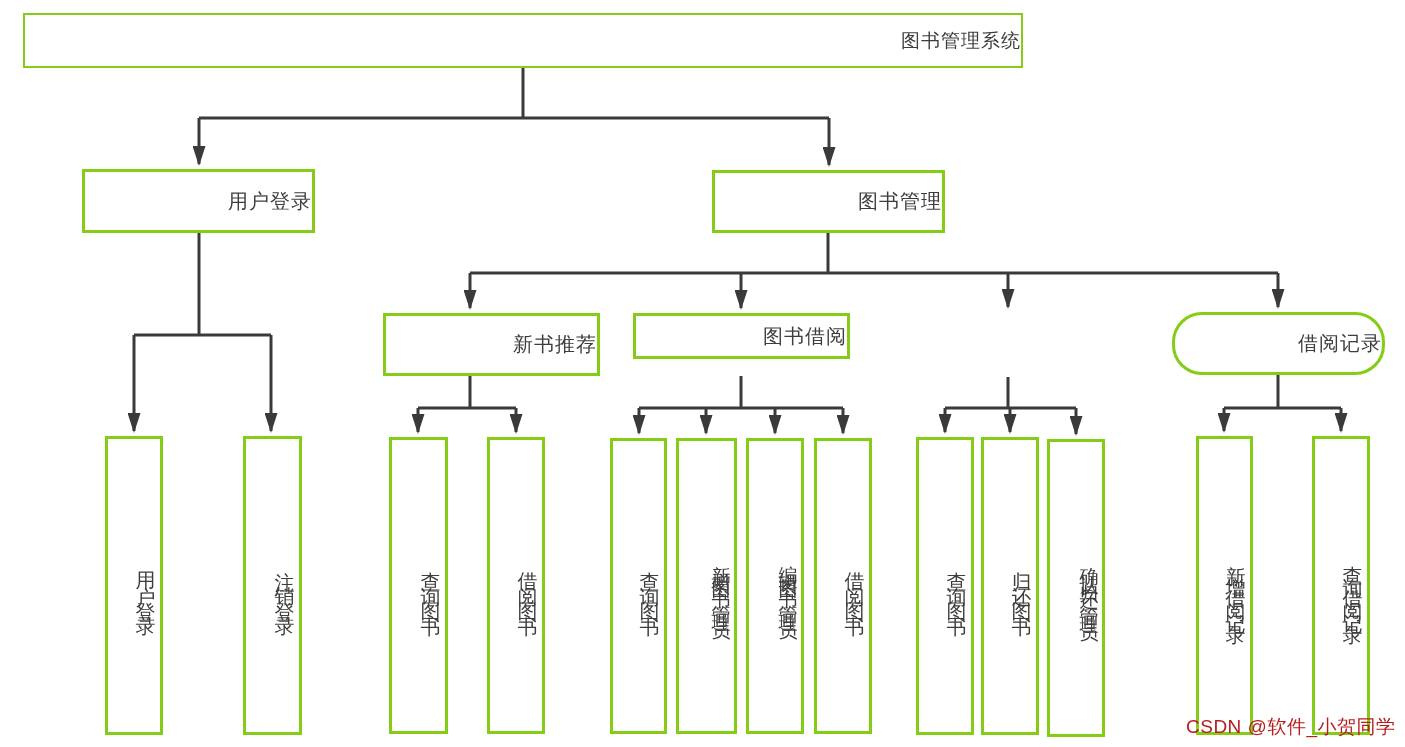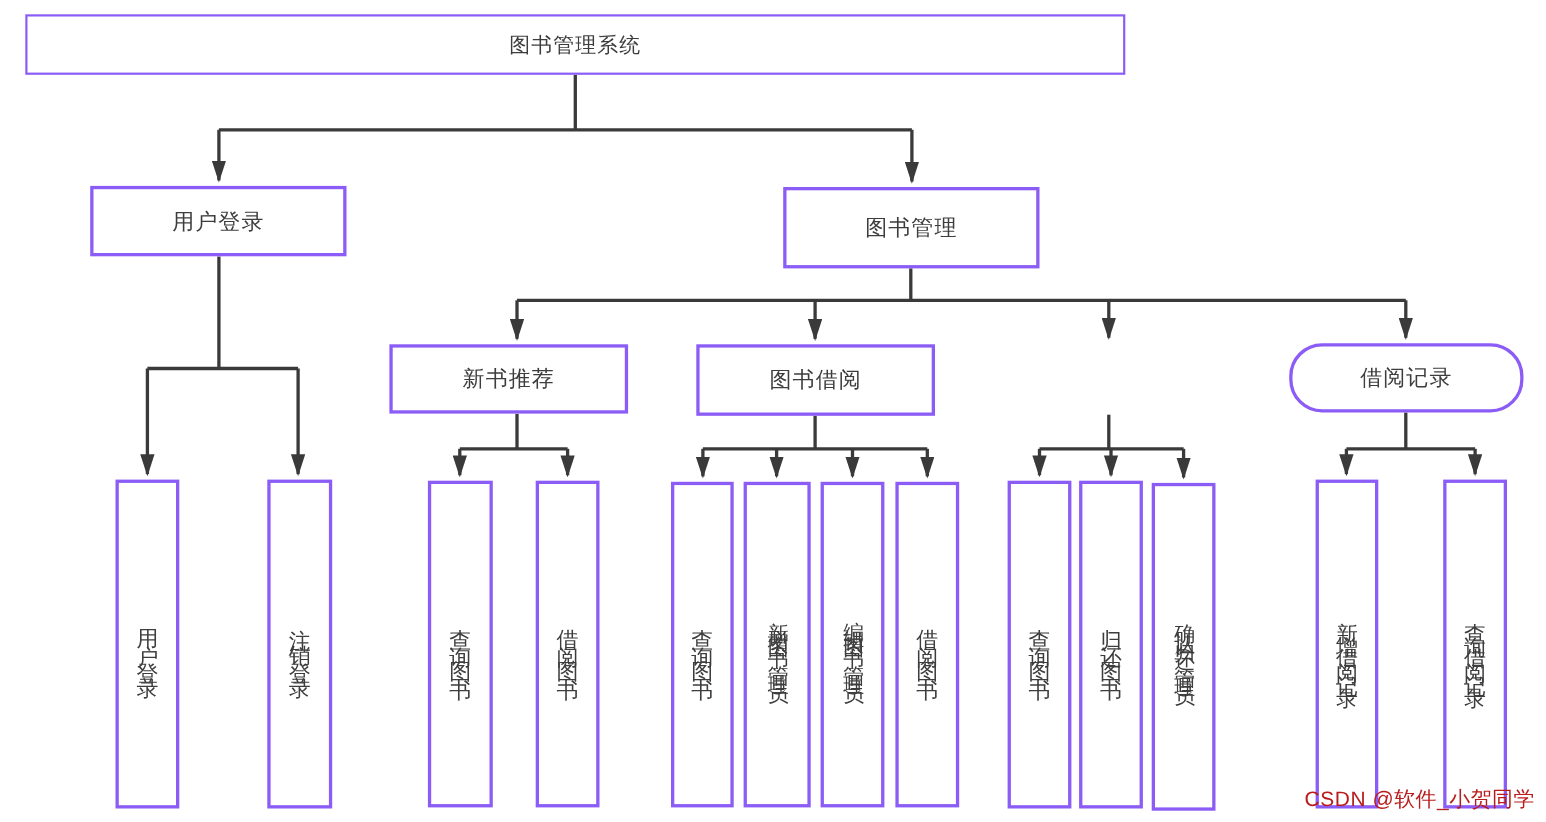--- a/index.html
+++ b/index.html
@@ -16,25 +16,25 @@
 
   .wires {
     position: absolute;
     left: 0; top: 0;
     width: 1405px; height: 747px;
     pointer-events: none;
   }
 
   .node {
     position: absolute;
-    border: 3px solid #8b5cf6;
+    border: 3px solid #84cc16;
     background: #ffffff;
     display: flex;
     align-items: center;
-    justify-content: center;
+    justify-content: flex-end;
     color: #3d3d3d;
     font-size: 20px;
   }
   .node.root { border-width: 2px; font-size: 19px; letter-spacing: 1px; }
   .node.h { letter-spacing: 1px; }
 
   .node.v span {
     writing-mode: vertical-rl;
     text-orientation: mixed;
     white-space: nowrap;
@@ -110,28 +110,28 @@
     </g>
   </svg>
 
   <div class="node root h" style="left:23px; top:13px; width:1000px; height:55px;">
     <span>图书管理系统</span>
   </div>
 
   <div class="node h" style="left:82px; top:169px; width:233px; height:64px;">
     <span>用户登录</span>
   </div>
-  <div class="node h" style="left:712px; top:170px; width:233px; height:74px;">
+  <div class="node h" style="left:712px; top:170px; width:233px; height:63px;">
     <span>图书管理</span>
   </div>
 
-  <div class="node h" style="left:354px; top:313px; width:217px; height:63px;">
+  <div class="node h" style="left:383px; top:313px; width:217px; height:63px;">
     <span>新书推荐</span>
   </div>
-  <div class="node h" style="left:633px; top:313px; width:217px; height:65px;">
+  <div class="node h" style="left:633px; top:313px; width:217px; height:46px;">
     <span>图书借阅</span>
   </div>
   <div class="node h" style="left:1172px; top:312px; width:213px; height:63px;border-radius:30px;">
     <span>借阅记录</span>
   </div>
 
   <div class="node v ls4" style="left:105px; top:436px; width:58px; height:299px;">
     <span>用户登录</span>
   </div>
   <div class="node v ls4" style="left:243px; top:436px; width:59px; height:299px;">

